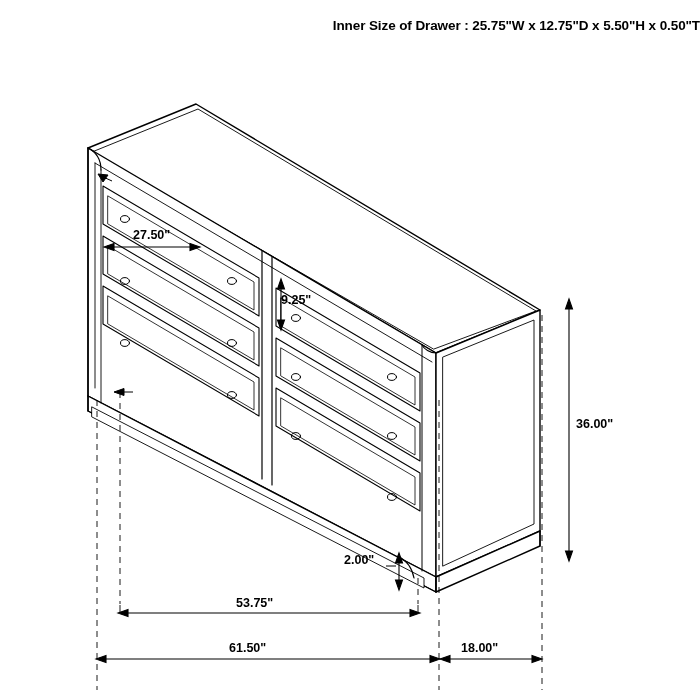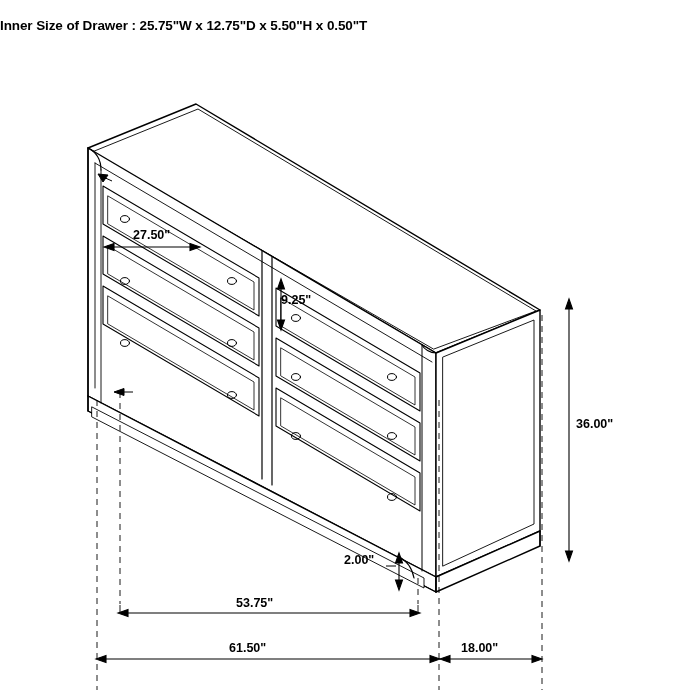--- a/index.html
+++ b/index.html
@@ -18,21 +18,21 @@
   #stage {
     position: relative;
     width: 700px;
     height: 700px;
   }
   .title {
     position: absolute;
     top: 18px;
     left: 0;
     width: 700px;
-    text-align: left;
+    text-align: right;
     font-size: 13.5px;
     font-weight: bold;
     letter-spacing: -0.1px;
   }
   svg.drawing {
     position: absolute;
     top: 0;
     left: 0;
     width: 700px;
     height: 700px;

